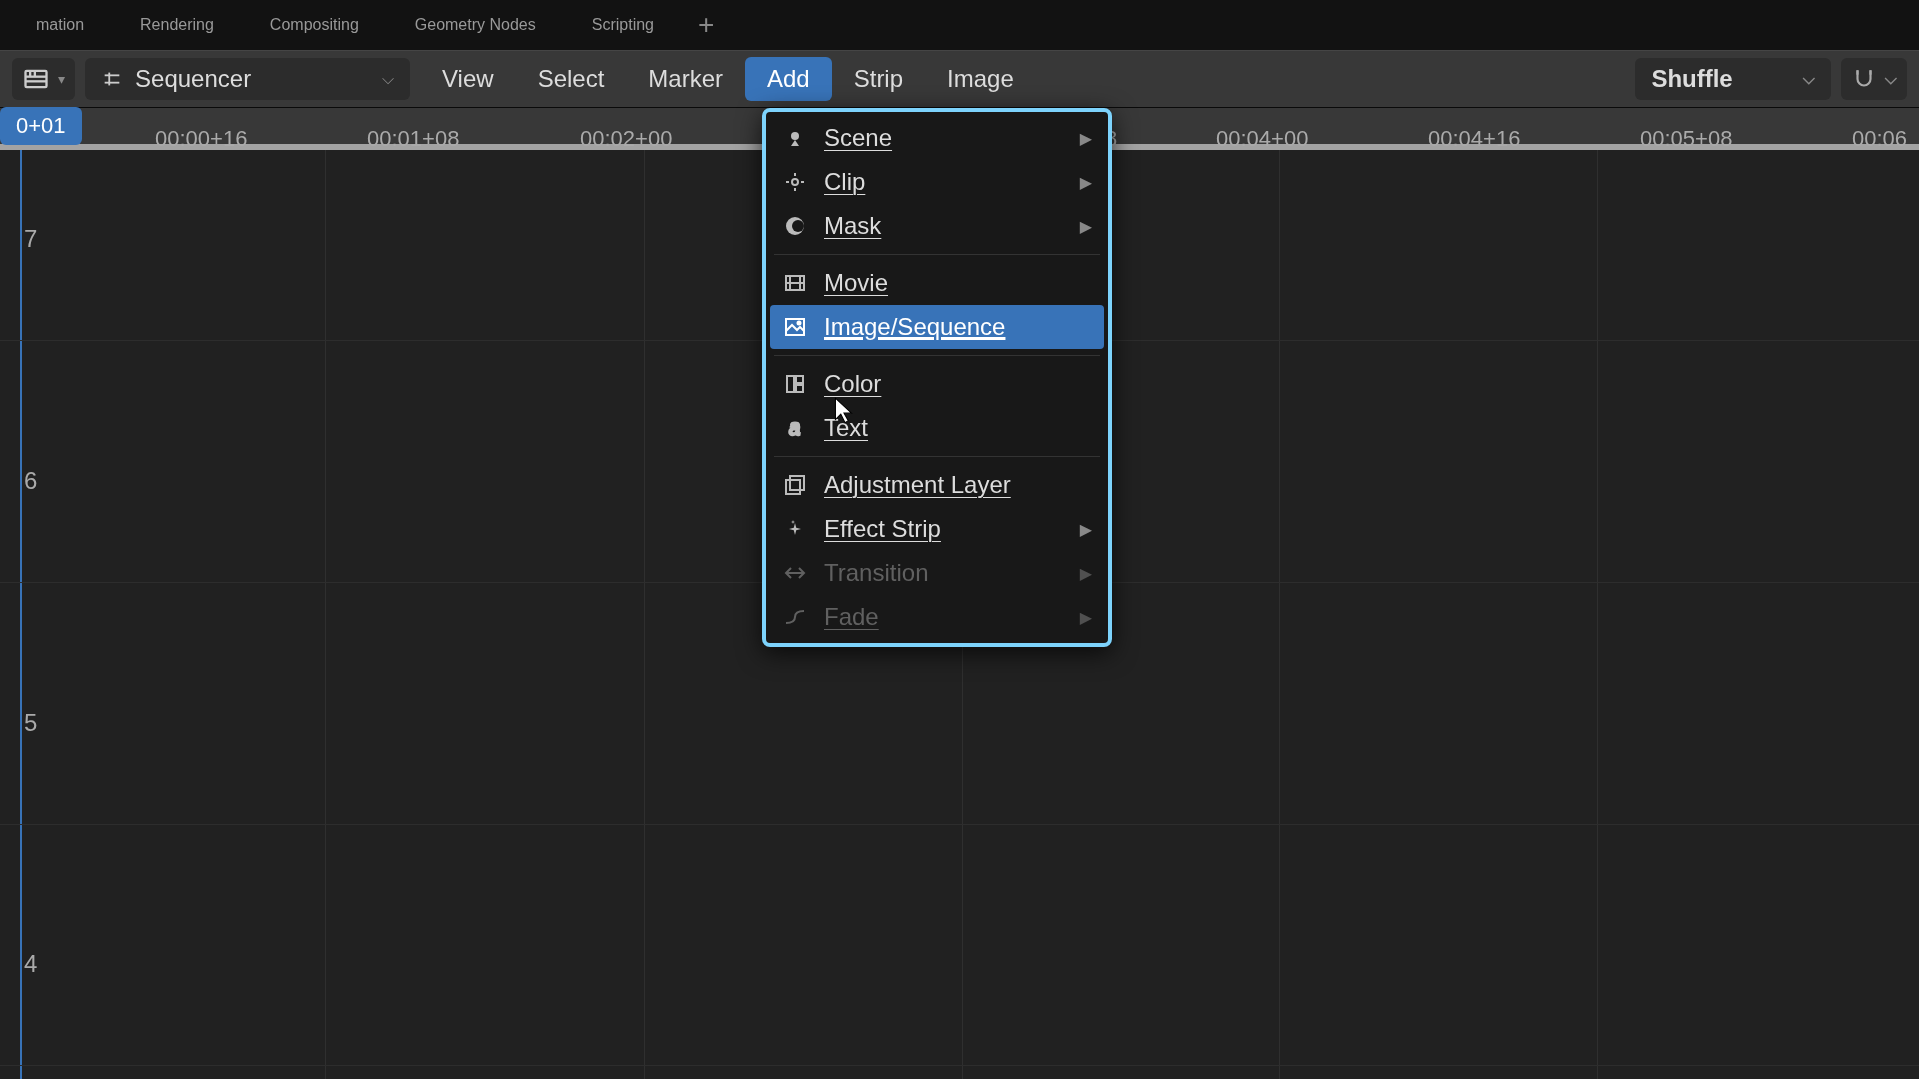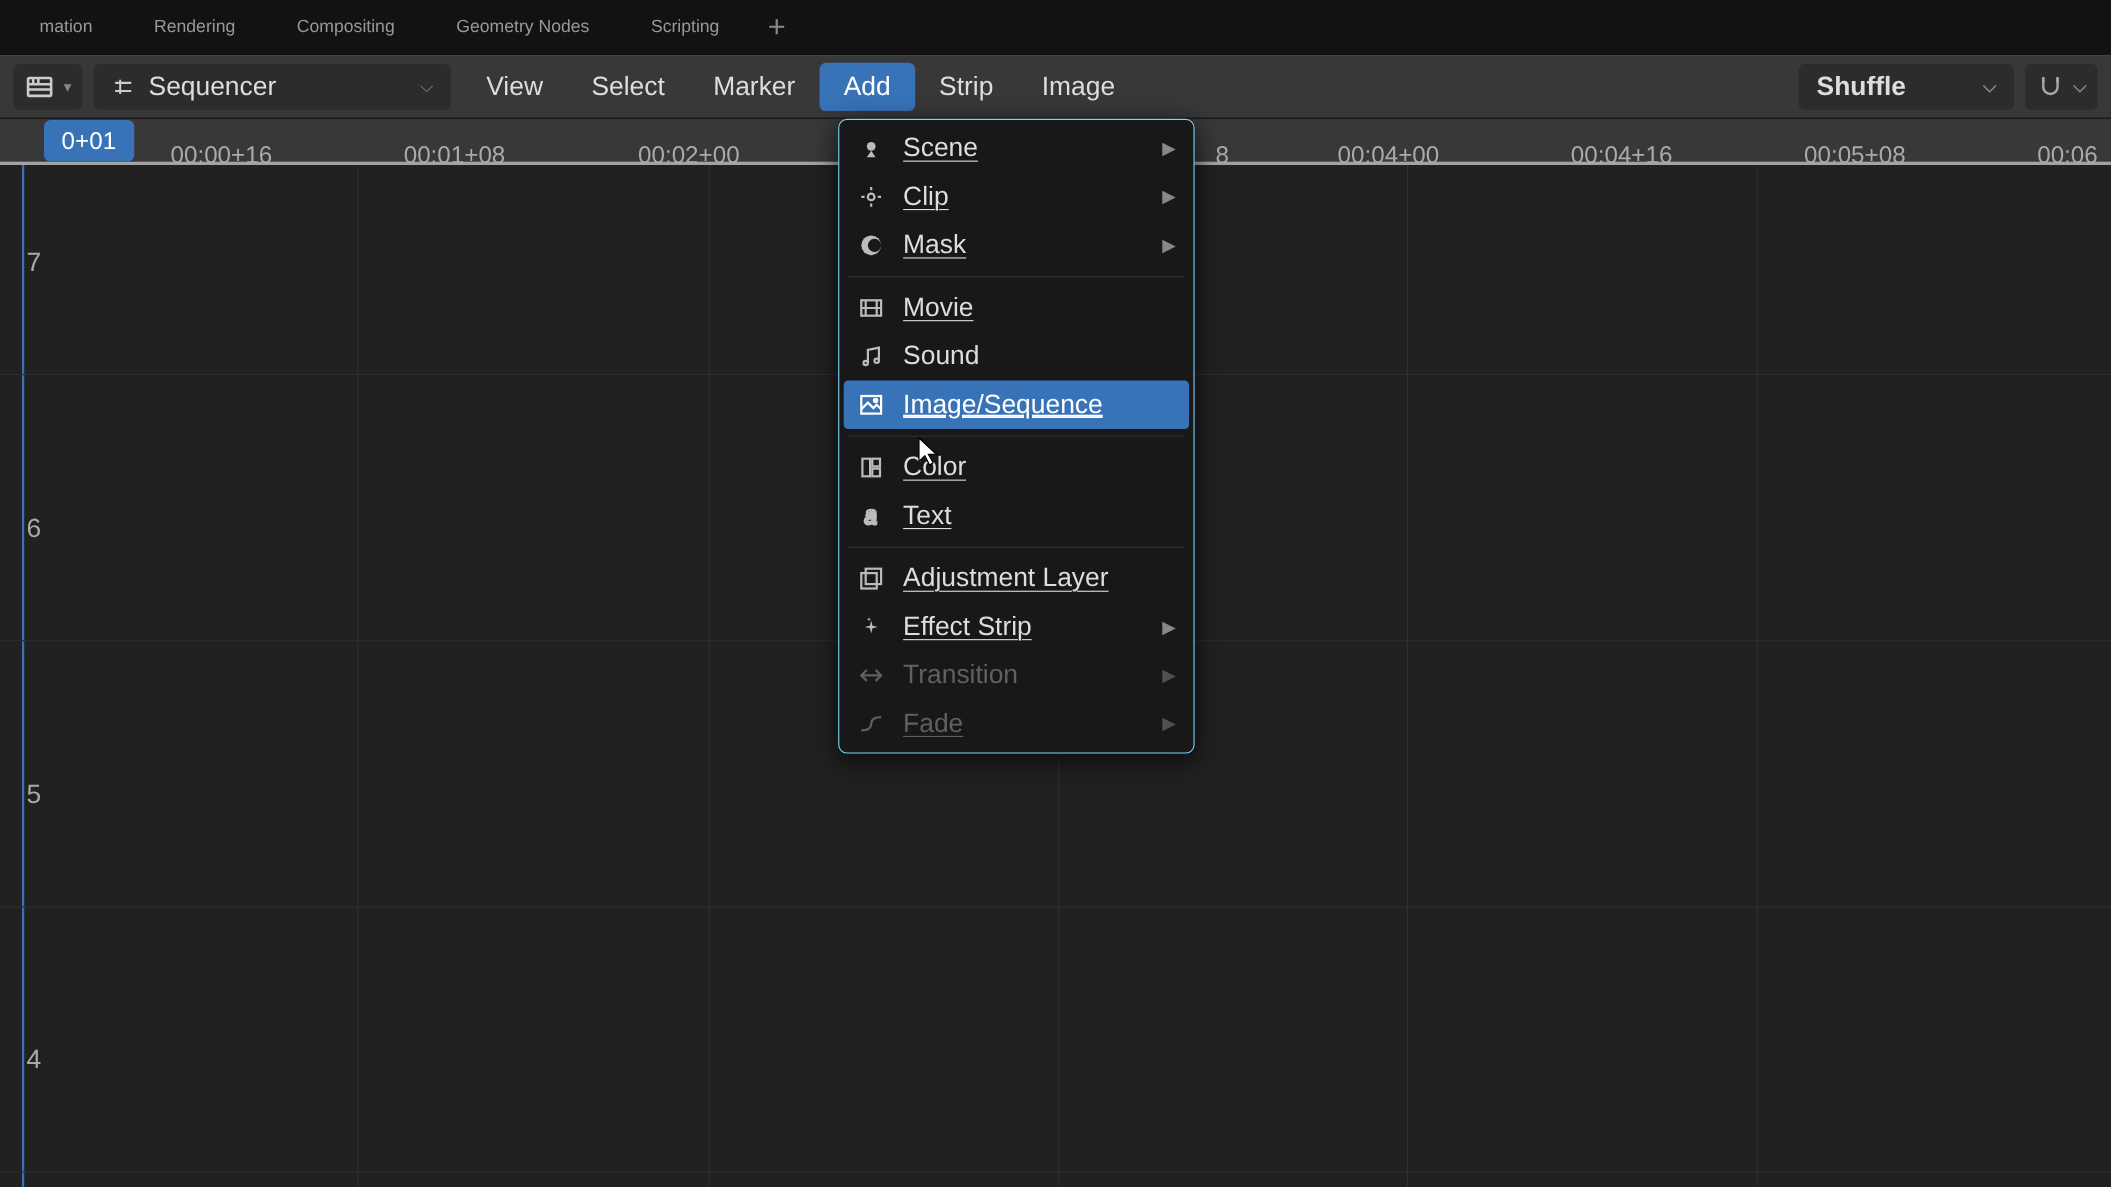--- a/index.html
+++ b/index.html
@@ -157,22 +157,21 @@
       gap: 8px;
     }
     
     
     .timeline-ruler {
       display: flex;
       align-items: center;
       height: 42px;
       background: #383838;
       position: relative;
-      border-bottom: 3px solid #a3a3a3;
-      padding-left: 40px;
+      border-bottom: 6px solid #a3a3a3;
     }
     
     .playhead-marker {
       background: #3873b8;
       color: #fff;
       padding: 6px 16px;
       border-radius: 6px;
       font-size: 22px;
       margin-left: 0;
     }
@@ -227,23 +226,23 @@
       top: 0;
       bottom: 0;
       left: 20px;
     }
     
     
     .dropdown-menu {
       position: absolute;
       top: 108px;
       left: 762px;
-      width: 324px;
+      width: 350px;
       background: #181818;
-      border: 1px solid #7dd3fc;
+      border: 4px solid #7dd3fc;
       border-radius: 8px;
       box-shadow: 0 6px 24px rgba(0,0,0,0.7);
       padding: 4px;
     }
     
     .dropdown-item {
       display: flex;
       align-items: center;
       padding: 8px 12px;
       gap: 16px;
@@ -442,30 +441,20 @@
     <span class="item-icon">
       <svg viewBox="0 0 24 24" width="24" height="24" fill="none" stroke="#bbb" stroke-width="2">
           <rect x="3" y="5" width="18" height="14"></rect>
           <line x1="7" y1="5" x2="7" y2="19"></line>
           <line x1="17" y1="5" x2="17" y2="19"></line>
           <line x1="3" y1="12" x2="21" y2="12"></line>
         </svg>
     </span>
     <span class="item-label"><span class="underline-first">Movie</span></span>
   </div>
-  <div class="dropdown-item">
-    <span class="item-icon">
-      <svg viewBox="0 0 24 24" width="24" height="24" fill="none" stroke="#bbb" stroke-width="2">
-          <path d="M9 18V6l10-2v12"></path>
-          <circle cx="7" cy="18" r="2"></circle>
-          <circle cx="17" cy="16" r="2"></circle>
-        </svg>
-    </span>
-    <span class="item-label">Sound</span>
-  </div>
   <div class="dropdown-item highlighted">
     <span class="item-icon">
       <svg viewBox="0 0 24 24" width="24" height="24" fill="none" stroke="#fff" stroke-width="2">
           <rect x="3" y="4" width="18" height="16"></rect>
           <path d="M3 16 L9 10 L14 15 L17 12 L21 16"></path>
           <circle cx="16" cy="8" r="1.5" fill="#fff"></circle>
         </svg>
     </span>
     <span class="item-label"><span class="underline-first">Image/Sequence</span></span>
   </div>

